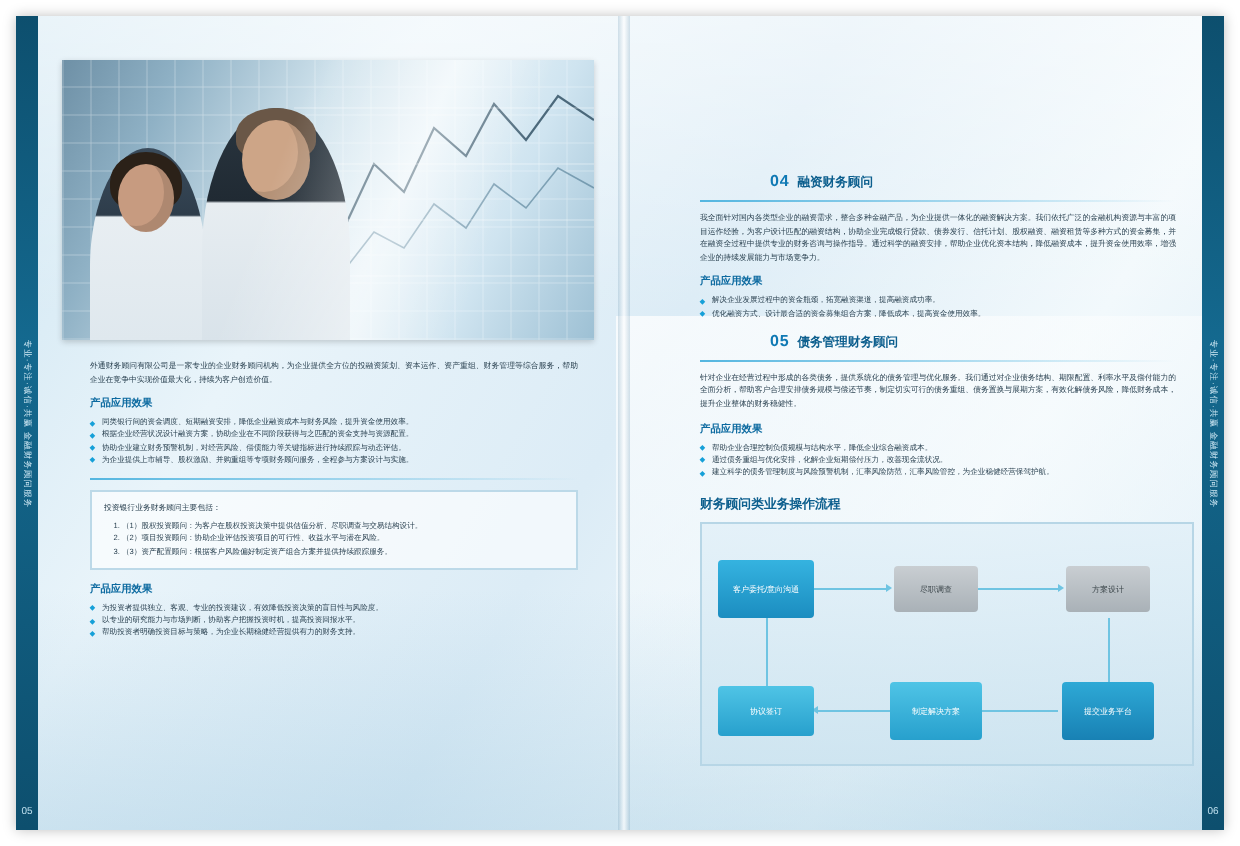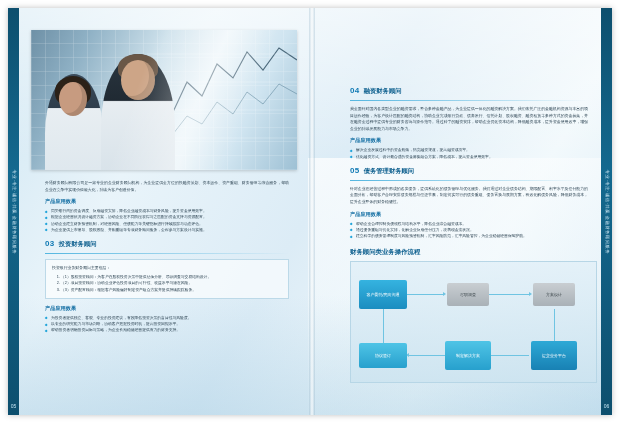--- a/index.html
+++ b/index.html
@@ -194,20 +194,21 @@
     display: flex;
     align-items: baseline;
     gap: 4px;
     margin: 0 0 4px 0;
   }
   .num-head .num {
     font-size: 8px;
     font-weight: bold;
     color: #0f79b4;
     letter-spacing: .4px;
+    margin-left: 35px;
   }
   .num-head .txt {
     font-size: 6.3px;
     font-weight: bold;
     color: #0d5f8e;
   }
   .rule {
     height: 1px;
     background: linear-gradient(90deg,#54b6e0,rgba(84,182,224,0));
     margin: 0 0 5px 0;
@@ -362,24 +363,20 @@
         <p class="para">外通财务顾问有限公司是一家专业的企业财务顾问机构，为企业提供全方位的投融资策划、资本运作、资产重组、财务管理等综合服务，帮助企业在竞争中实现价值最大化，持续为客户创造价值。</p>
 
         <div class="sec-head">产品应用效果</div>
         <ul class="bullets">
           <li>同类银行间的资金调度、短期融资安排，降低企业融资成本与财务风险，提升资金使用效率。</li>
           <li>根据企业经营状况设计融资方案，协助企业在不同阶段获得与之匹配的资金支持与资源配置。</li>
           <li>协助企业建立财务预警机制，对经营风险、偿债能力等关键指标进行持续跟踪与动态评估。</li>
           <li>为企业提供上市辅导、股权激励、并购重组等专项财务顾问服务，全程参与方案设计与实施。</li>
         </ul>
 
-        <div class="num-head">
-          <span class="num">03</span>
-          <span class="txt">投资财务顾问</span>
-        </div>
         <div class="rule"></div>
 
         <div class="tint-box">
           <p class="lead">投资银行业务财务顾问主要包括：</p>
           <ol>
             <li>（1）股权投资顾问：为客户在股权投资决策中提供估值分析、尽职调查与交易结构设计。</li>
             <li>（2）项目投资顾问：协助企业评估投资项目的可行性、收益水平与潜在风险。</li>
             <li>（3）资产配置顾问：根据客户风险偏好制定资产组合方案并提供持续跟踪服务。</li>
           </ol>
         </div>

